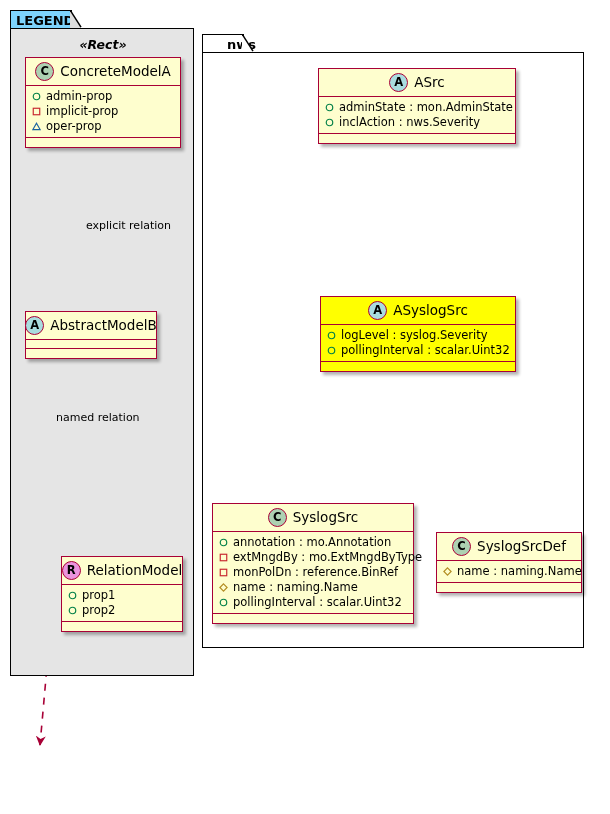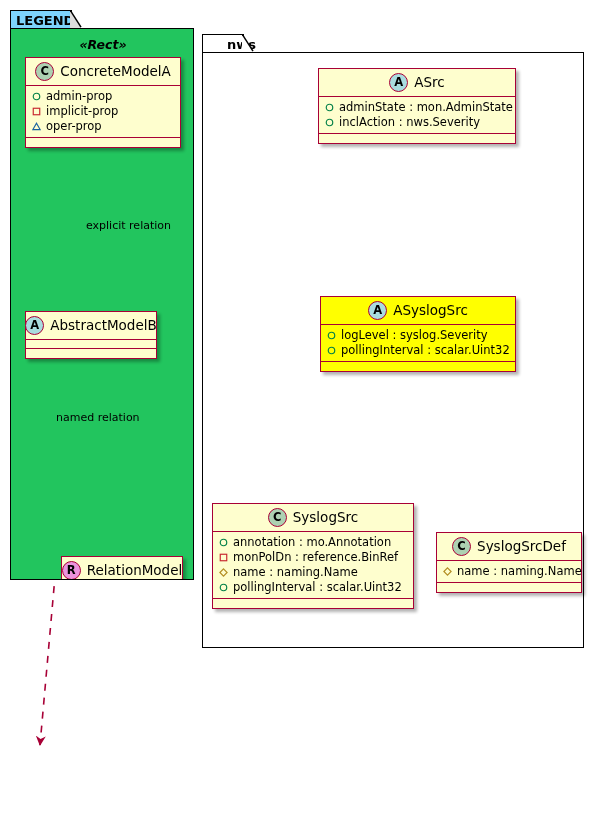--- a/index.html
+++ b/index.html
@@ -47,22 +47,22 @@
   .pkg-tab .slant {
     position: absolute;
     right: -11px;
     top: -1.5px;
     width: 12px;
     height: 100%;
   }
 
   #legend-pkg {
     left: 10px; top: 28px;
-    width: 184px; height: 552px;
-    background: #22c55e;
+    width: 184px; height: 648px;
+    background: #e5e5e5;
   }
   #legend-tab {
     left: 10px; top: 10px;
     width: 62px; height: 19px;
     background: #7dd3fc;
   }
   #nws-pkg {
     left: 202px; top: 52px;
     width: 382px; height: 596px;
     background: #FFFFFF;
@@ -350,20 +350,26 @@
       <div class="attr">
         <svg class="vis" viewBox="0 0 10 10">
           <circle cx="5" cy="5" r="3.6" fill="none" stroke="#038048" stroke-width="1.3"></circle>
         </svg>
         <span class="attr-txt">annotation : mo.Annotation</span>
       </div>
       <div class="attr">
         <svg class="vis" viewBox="0 0 10 10">
           <rect x="1.4" y="1.4" width="7.2" height="7.2" fill="none" stroke="#C82930" stroke-width="1.3"></rect>
         </svg>
+        <span class="attr-txt">extMngdBy : mo.ExtMngdByType</span>
+      </div>
+      <div class="attr">
+        <svg class="vis" viewBox="0 0 10 10">
+          <rect x="1.4" y="1.4" width="7.2" height="7.2" fill="none" stroke="#C82930" stroke-width="1.3"></rect>
+        </svg>
         <span class="attr-txt">monPolDn : reference.BinRef</span>
       </div>
       <div class="attr">
         <svg class="vis" viewBox="0 0 10 10">
           <path d="M 5,1 L 9,5 L 5,9 L 1,5 z" fill="none" stroke="#B38D22" stroke-width="1.3"></path>
         </svg>
         <span class="attr-txt">name : naming.Name</span>
       </div>
       <div class="attr">
         <svg class="vis" viewBox="0 0 10 10">

